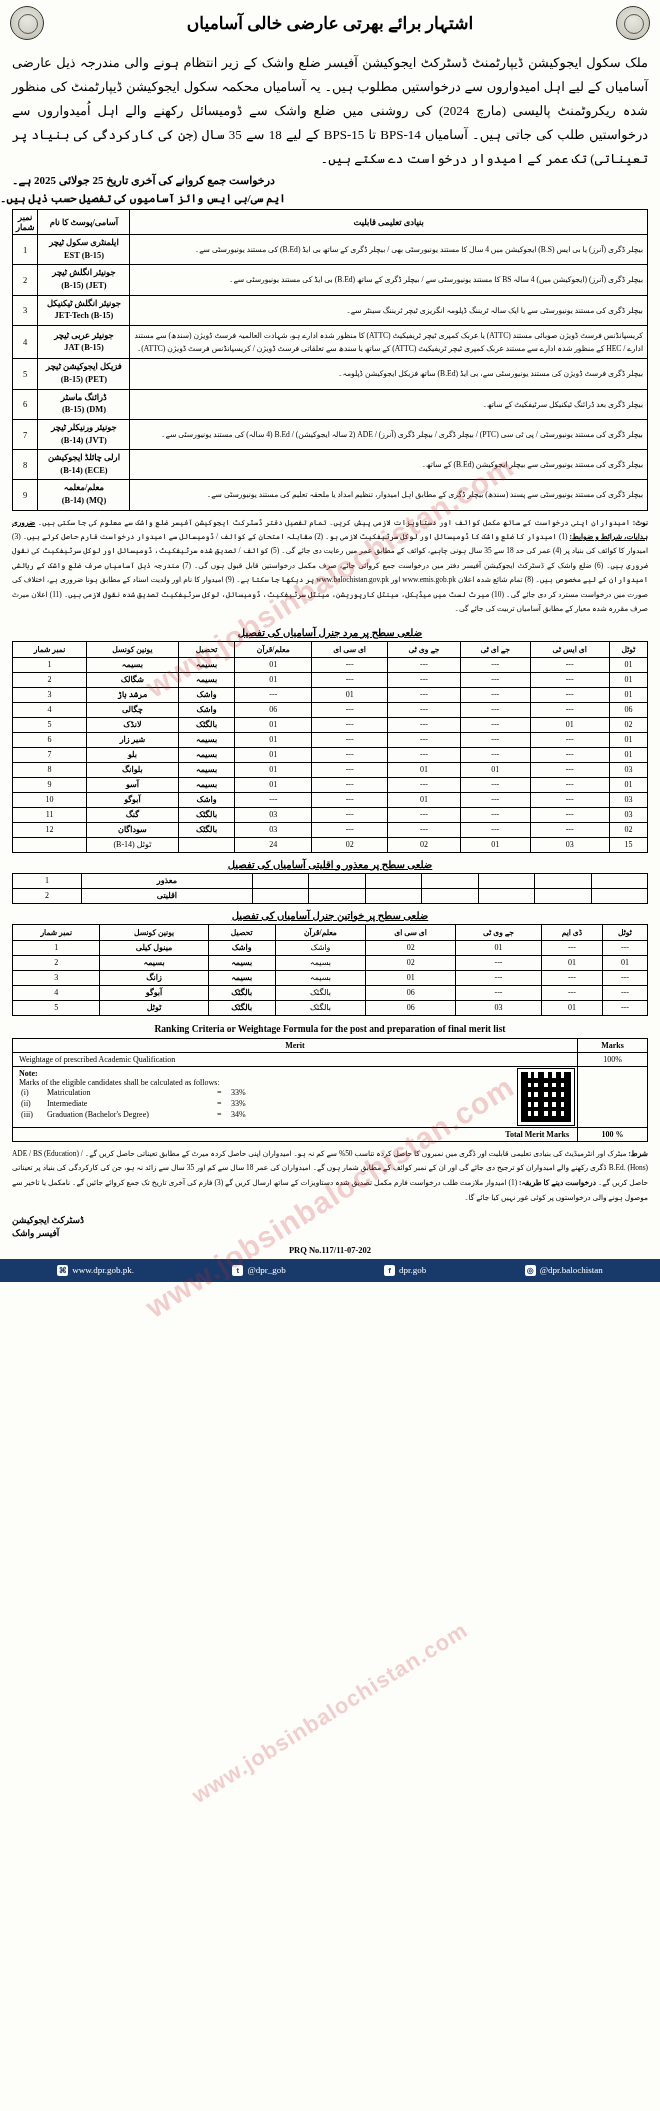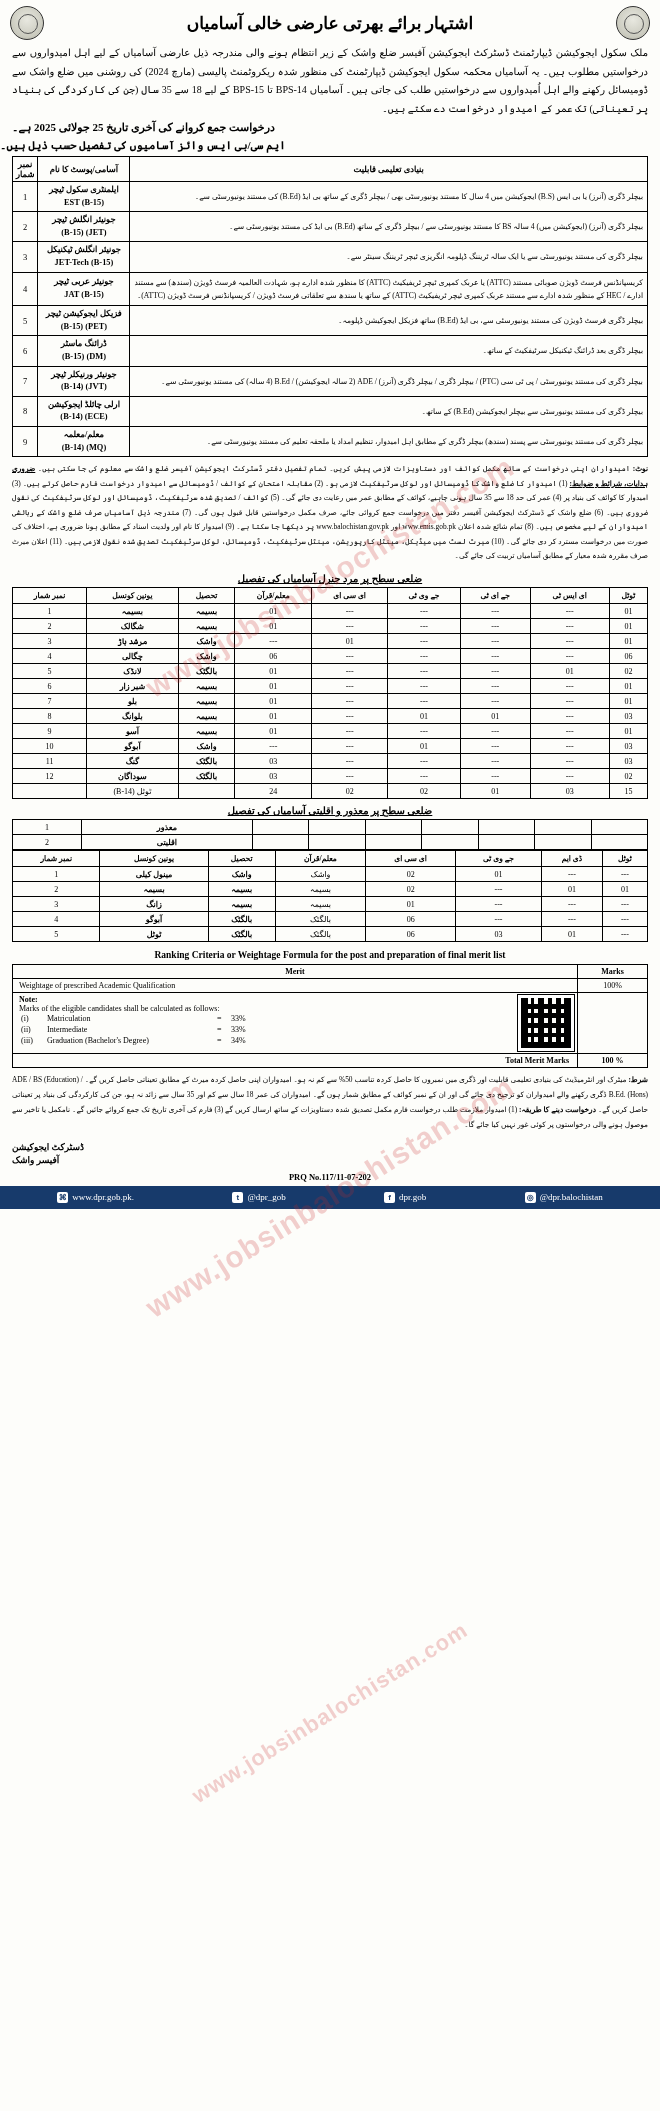--- a/index.html
+++ b/index.html
@@ -46,23 +46,24 @@
     text-align: center;
     font-size: 17px;
     font-weight: bold;
     letter-spacing: 0.3px;
     direction: rtl;
   }
   
   .intro {
     direction: rtl;
     text-align: justify;
-    font-size: 10px;
+    font-size: 13px;
     line-height: 1.85;
     padding: 2px 12px 0 12px;
+    margin-top: 7px;
   }
   .deadline {
     direction: rtl;
     text-align: left;
     font-size: 11px;
     font-weight: bold;
     padding: 3px 12px 2px 12px;
   }
   .section-title {
     direction: rtl;
@@ -497,20 +498,21 @@
         <td>&nbsp;</td>
         <td>&nbsp;</td>
         <td>&nbsp;</td>
         <td>&nbsp;</td>
         <td class="tehsil">اقلیتی</td>
         <td>2</td>
       </tr>
     </tbody>
   </table>
 
+  <div class="dist-title">ضلعی سطح پر خواتین جنرل آسامیاں کی تفصیل</div>
   <table class="dist-table">
     <thead>
       <tr>
         <th>ٹوٹل</th>
         <th>ڈی ایم</th>
         <th>جے وی ٹی</th>
         <th>ای سی ای</th>
         <th>معلم/قرآن</th>
         <th>تحصیل</th>
         <th>یونین کونسل</th>

